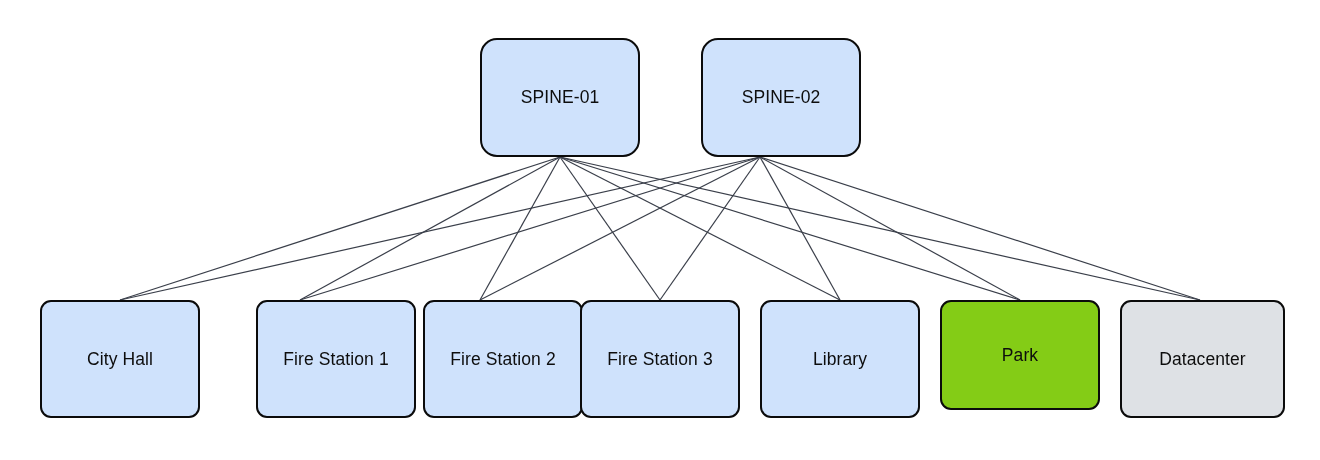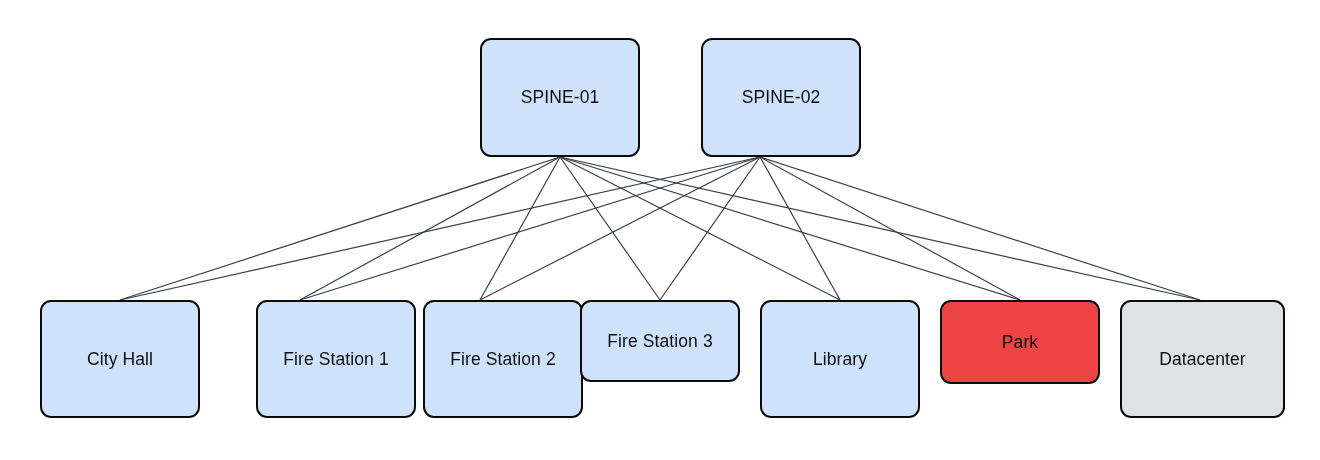--- a/index.html
+++ b/index.html
@@ -30,20 +30,21 @@
     box-sizing: border-box;
     border: 2.4px solid #0b0b0b;
     border-radius: 11px;
     display: flex;
     align-items: center;
     justify-content: center;
     text-align: center;
   }
   .node-spine {
     background: #cfe2fc;
+    border-radius: 17px;
   }
   .node-leaf {
     background: #cfe2fc;
   }
   .node-dc {
     background: #dee1e5;
   }
   .node-label {
     font-size: 17.5px;
     color: #0d0d0d;
@@ -84,27 +85,27 @@
       </div>
       <div class="node node-leaf" style="left: 40px; top: 300px; width: 160px; height: 118px; background: rgb(207, 226, 252);">
         <span class="node-label">City Hall</span>
       </div>
       <div class="node node-leaf" style="left: 220px; top: 300px; width: 160px; height: 118px; background: rgb(207, 226, 252); margin-left: 36px;">
         <span class="node-label">Fire Station 1</span>
       </div>
       <div class="node node-leaf" style="left: 400px; top: 300px; width: 160px; height: 118px; background: rgb(207, 226, 252); margin-left: 23px;">
         <span class="node-label">Fire Station 2</span>
       </div>
-      <div class="node node-leaf" style="left: 580px; top: 300px; width: 160px; height: 82px; background: rgb(207, 226, 252);">
+      <div class="node node-leaf" style="left: 580px; top: 300px; width: 160px; height: 118px; background: rgb(207, 226, 252);">
         <span class="node-label">Fire Station 3</span>
       </div>
       <div class="node node-leaf" style="left: 760px; top: 300px; width: 160px; height: 118px; background: rgb(207, 226, 252);">
         <span class="node-label">Library</span>
       </div>
-      <div class="node node-leaf" style="left: 940px; top: 300px; width: 160px; height: 84px; background: #ef4444;">
+      <div class="node node-leaf" style="left: 940px; top: 300px; width: 160px; height: 110px; background: #84cc16;">
         <span class="node-label">Park</span>
       </div>
       <div class="node node-dc" style="left: 1120px; top: 300px; width: 165px; height: 118px; background: rgb(222, 225, 229);">
         <span class="node-label">Datacenter</span>
       </div>
     </div>
 
 </div>
 
 </body></html>

